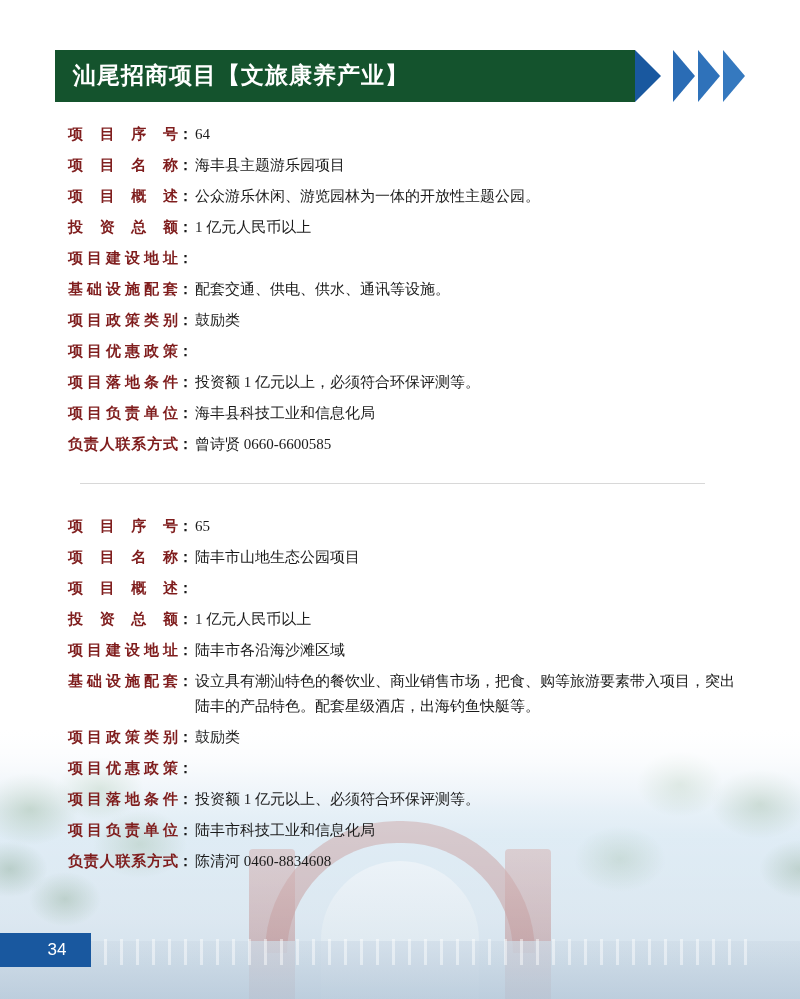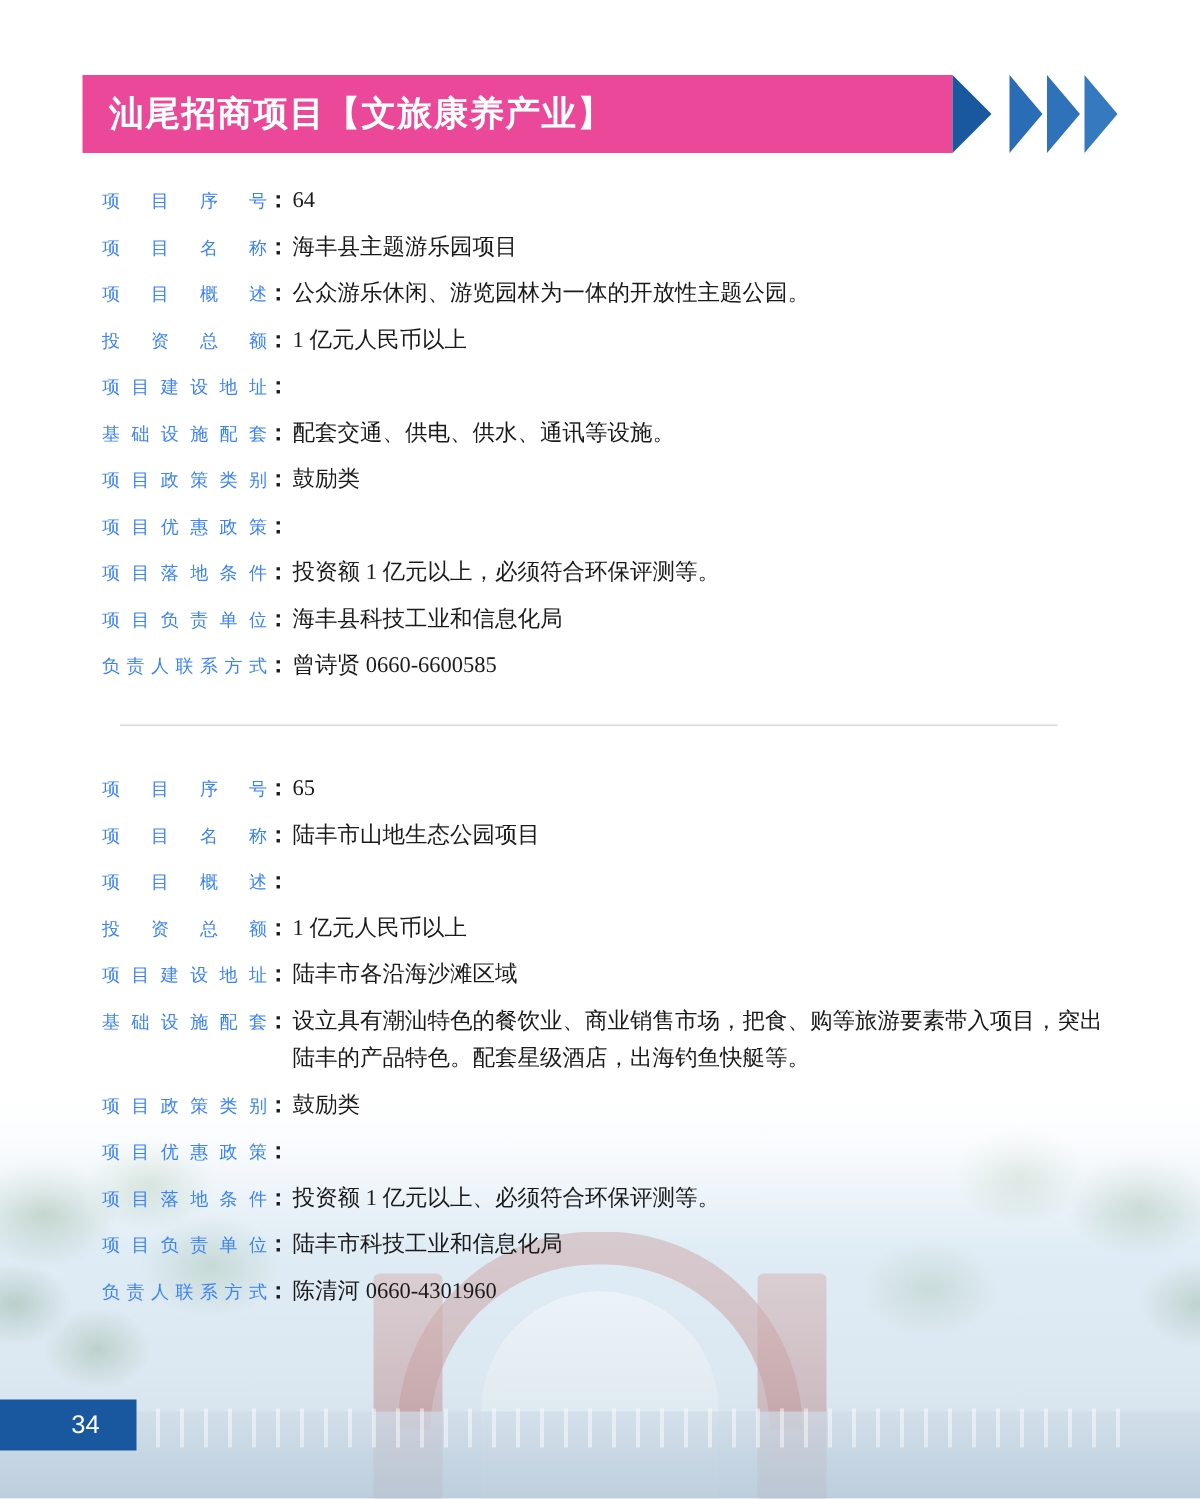--- a/index.html
+++ b/index.html
@@ -136,21 +136,21 @@
     right: 55px;
     height: 52px;
     z-index: 5;
   }
   .header-bar {
     position: absolute;
     left: 0;
     top: 0;
     width: 580px;
     height: 52px;
-    background: #ec4899;
+    background: #14532d;
   }
   .header-bar::after {
     content: "";
     position: absolute;
     right: -26px;
     top: 0;
     width: 0;
     height: 0;
     border-top: 26px solid transparent;
     border-bottom: 26px solid transparent;
@@ -199,23 +199,23 @@
   .row {
     display: flex;
     align-items: flex-start;
     margin-bottom: 6px;
   }
   .row .label {
     flex: 0 0 auto;
     width: 110px;
     text-align: justify;
     text-align-last: justify;
-    font-weight: normal;
-    font-size: 12px;
-    color: #3b82f6;
+    font-weight: bold;
+    font-size: 15px;
+    color: #7f1d1d;
     line-height: 25px;
     white-space: nowrap;
   }
   .row .colon {
     flex: 0 0 auto;
     font-weight: bold;
     font-size: 15px;
     color: #1a1a1a;
     line-height: 25px;
     padding-right: 2px;
@@ -385,18 +385,18 @@
         <div class="value">投资额 1 亿元以上、必须符合环保评测等。</div>
       </div>
       <div class="row">
         <div class="label">项目负责单位</div>
         <div class="colon">：</div>
         <div class="value">陆丰市科技工业和信息化局</div>
       </div>
       <div class="row">
         <div class="label">负责人联系方式</div>
         <div class="colon">：</div>
-        <div class="value">陈清河  0660-4301960</div>
+        <div class="value">陈清河  0460-8834608</div>
       </div>
     </div>
   </div>
 
 <div class="page-number-box">34</div>
 
 </body></html>

